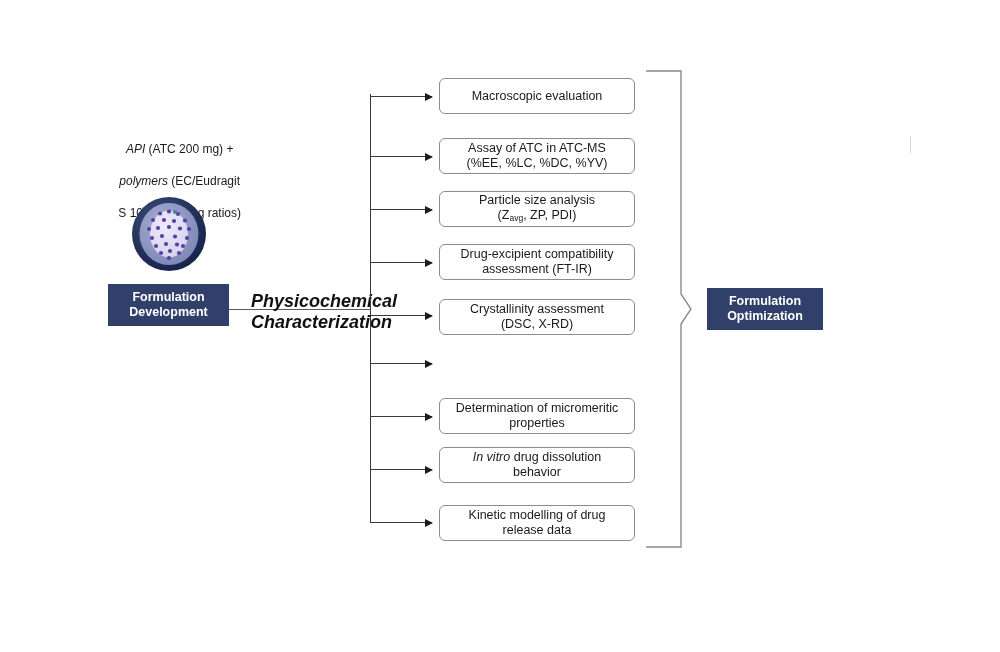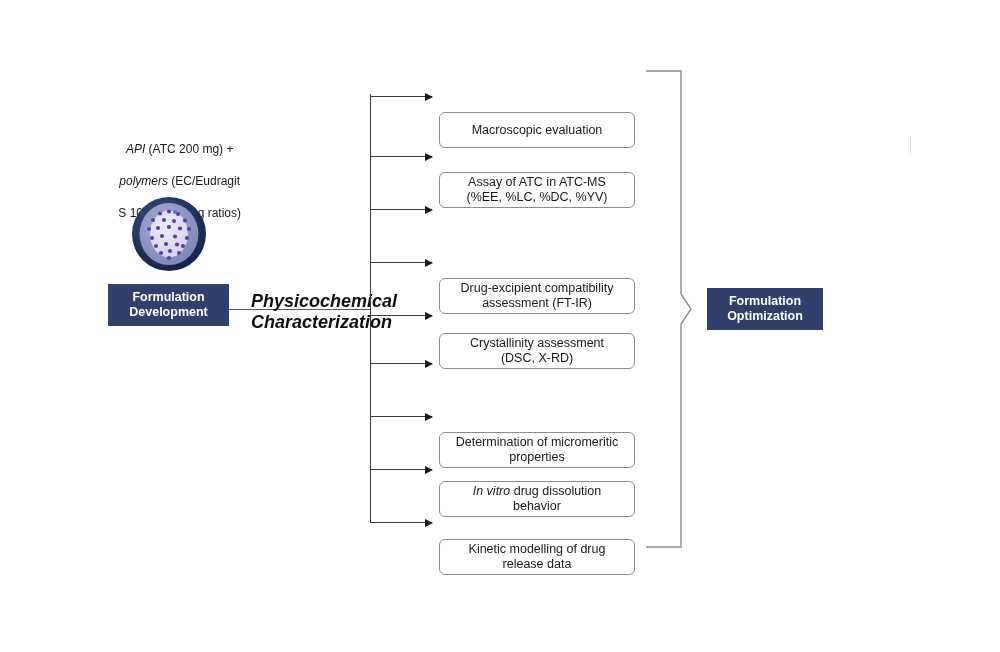--- a/index.html
+++ b/index.html
@@ -118,21 +118,20 @@
     background: #ffffff;
     border: 1px solid #8c8c8c;
     border-radius: 6px;
     display: flex;
     align-items: center;
     justify-content: center;
     text-align: center;
     font-size: 12.5px;
     line-height: 15px;
     color: #1a1a1a;
-    margin-top: 34px;
   }
   .proc-box .it { font-style: italic; }
   .proc-box sub {
     font-size: 8.5px;
     vertical-align: -0.22em;
   }
 
   
   #brace {
     position: absolute;
@@ -275,20 +274,26 @@
     <div><span>Macroscopic evaluation</span></div>
   </div>
 
   <div class="proc-box" style="top:138px">
     <div>
       <span>Assay of ATC in ATC-MS</span><br>
       <span>(%EE, %LC, %DC, %YV)</span>
     </div>
   </div>
 
+  <div class="proc-box" style="top:191px">
+    <div>
+      <span>Particle size analysis</span><br>
+      <span>(Z</span><sub>avg</sub><span>, ZP, PDI)</span>
+    </div>
+  </div>
 
   <div class="proc-box" style="top:244px">
     <div>
       <span>Drug-excipient compatibility</span><br>
       <span>assessment (FT-IR)</span>
     </div>
   </div>
 
   <div class="proc-box" style="top:299px">
     <div>

